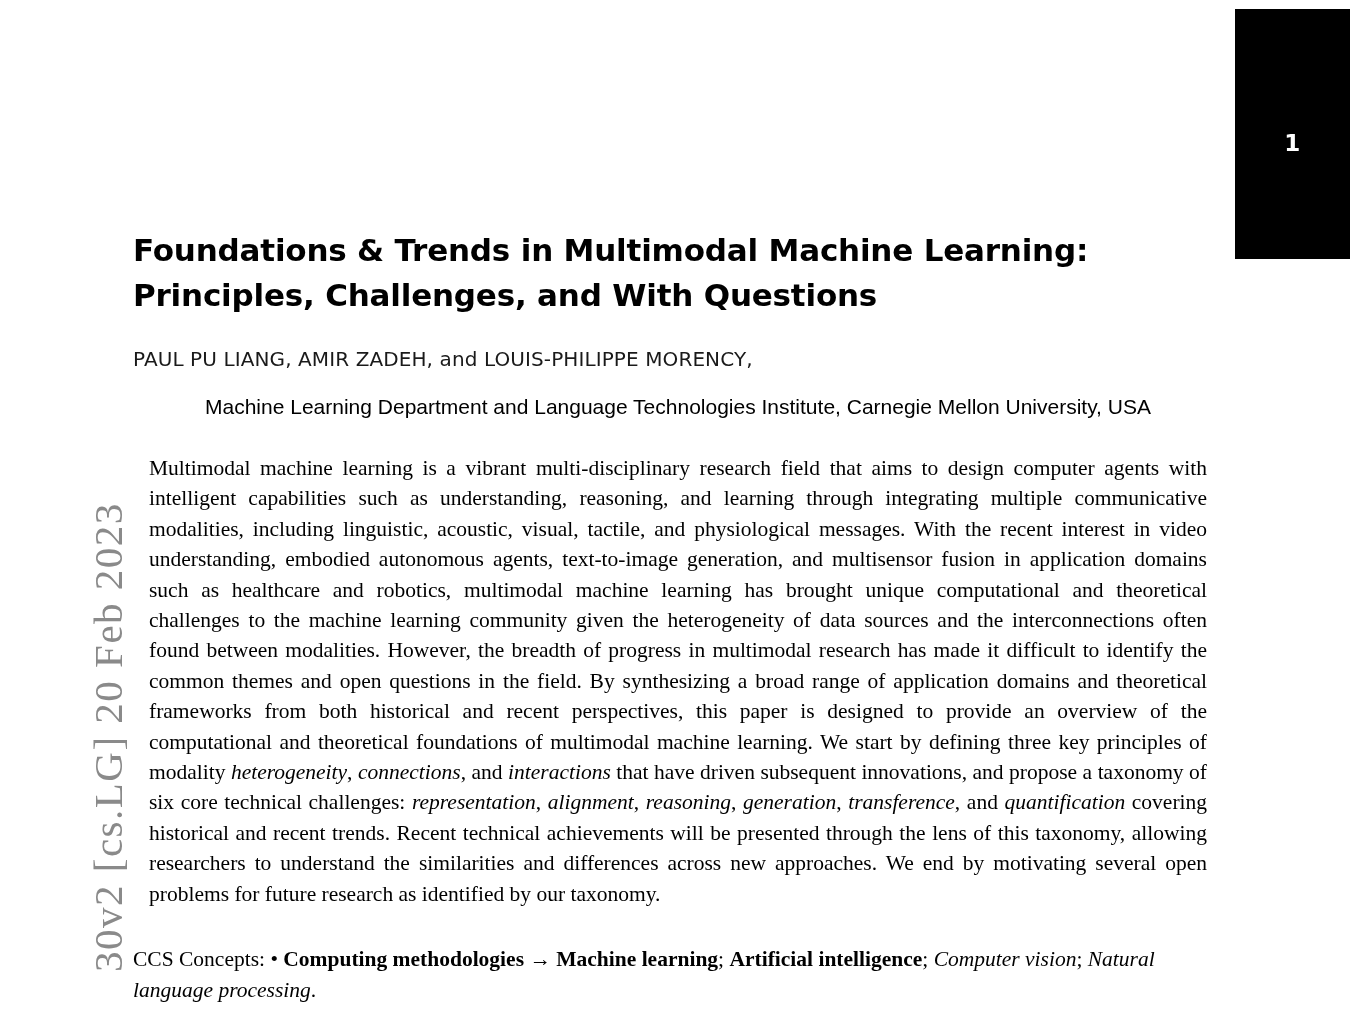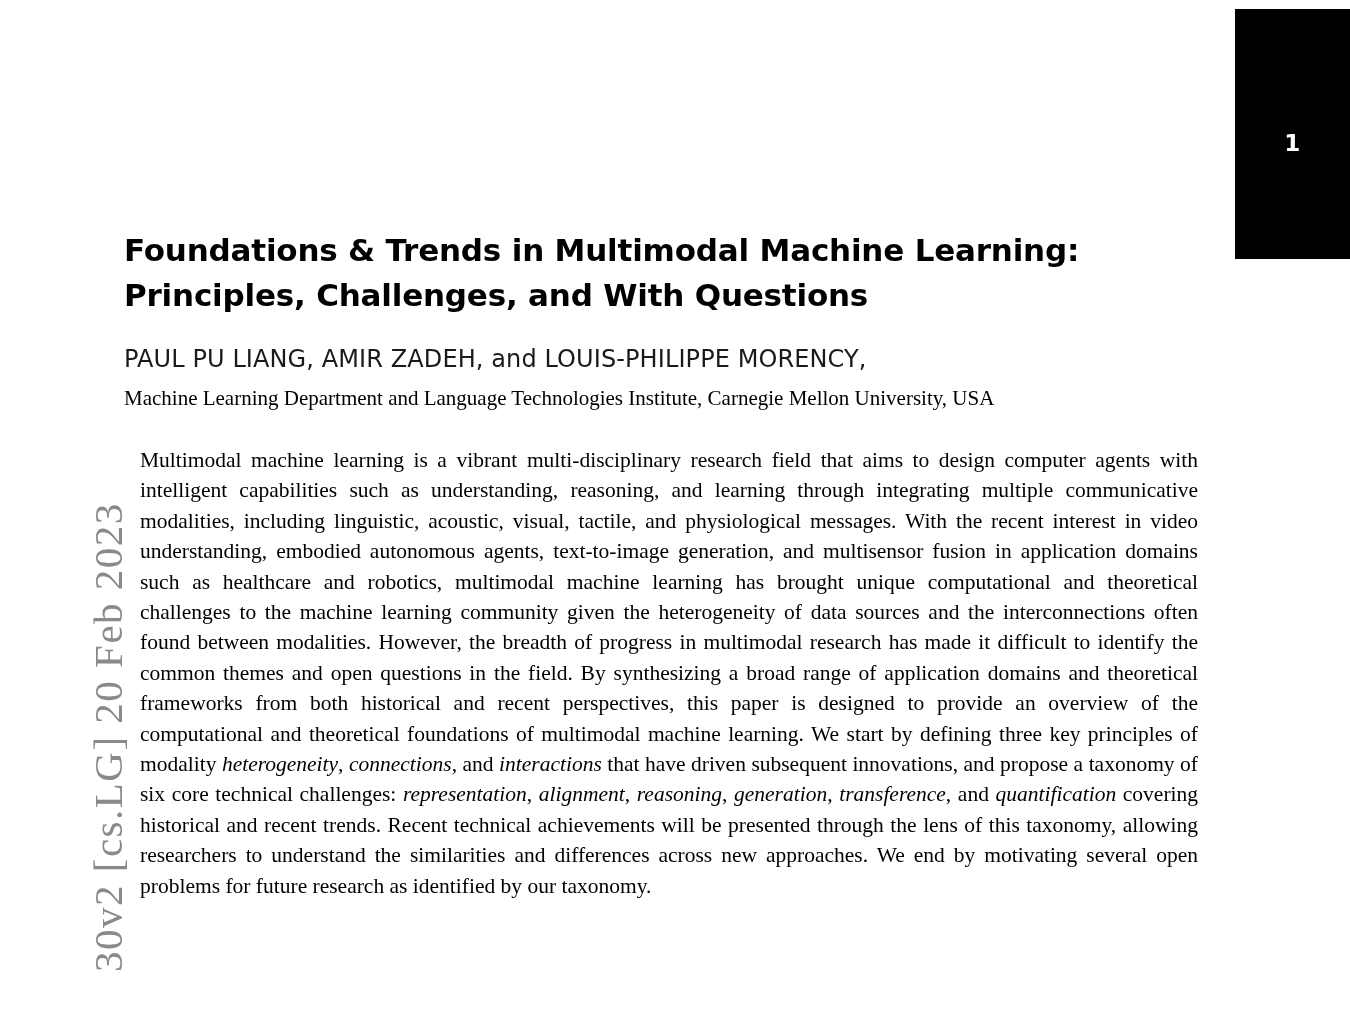--- a/index.html
+++ b/index.html
@@ -61,21 +61,21 @@
     font-size: 41px;
     line-height: 44px;
     letter-spacing: 1.5px;
     white-space: nowrap;
     text-align: left;
   }
 
   
   .content {
     position: absolute;
-    left: 124px;
+    left: 133px;
     top: 0;
     width: 1090px;
   }
 
   .title {
     margin: 0;
     padding-top: 228px;
     font-family: "DejaVu Sans", "Liberation Sans", sans-serif;
     font-weight: bold;
     font-size: 31px;
@@ -83,36 +83,37 @@
     letter-spacing: -0.2px;
     color: #000000;
   }
   .title-line { display: block; }
 
   .authors {
     margin: 0;
     padding-top: 27px;
     font-family: "DejaVu Sans", "Liberation Sans", sans-serif;
     font-weight: 400;
-    font-size: 24px;
+    font-size: 20px;
     line-height: 28px;
     letter-spacing: 0.1px;
     color: #1a1a1a;
   }
   .authors .lower {
     text-transform: none;
   }
 
   .affiliation {
-    margin: 0;
+    margin: 8px;
     padding-top: 13px;
-    font-family: Liberation Serif, serif;
+    font-family: Liberation Sans, sans-serif;
     font-size: 21px;
     line-height: 25px;
     color: #000000;
+    text-align: center;
   }
 
   .abstract {
     margin: 16px;
     padding-top: 18px;
     font-family: "Liberation Serif", "DejaVu Serif", serif;
     font-size: 21.5px;
     line-height: 30.4px;
     text-align: justify;
     text-justify: inter-word;
@@ -150,15 +151,16 @@
       <span class="title-line">Foundations &amp; Trends in Multimodal Machine Learning:</span>
       <span class="title-line">Principles, Challenges, and With Questions</span>
     </h1>
 
     <p class="authors"><span>PAUL PU LIANG, AMIR ZADEH,</span><span class="lower"> and </span><span>LOUIS-PHILIPPE MORENCY,</span></p>
 
     <p class="affiliation">Machine Learning Department and Language Technologies Institute, Carnegie Mellon University, USA</p>
 
     <p class="abstract"><span>Multimodal machine learning is a vibrant multi-disciplinary research field that aims to design computer agents with intelligent capabilities such as understanding, reasoning, and learning through integrating multiple communicative modalities, including linguistic, acoustic, visual, tactile, and physiological messages. With the recent interest in video understanding, embodied autonomous agents, text-to-image generation, and multisensor fusion in application domains such as healthcare and robotics, multimodal machine learning has brought unique computational and theoretical challenges to the machine learning community given the heterogeneity of data sources and the interconnections often found between modalities. However, the breadth of progress in multimodal research has made it difficult to identify the common themes and open questions in the field. By synthesizing a broad range of application domains and theoretical frameworks from both historical and recent perspectives, this paper is designed to provide an overview of the computational and theoretical foundations of multimodal machine learning. We start by defining three key principles of modality </span><em>heterogeneity</em><span>, </span><em>connections</em><span>, and </span><em>interactions</em><span> that have driven subsequent innovations, and propose a taxonomy of six core technical challenges: </span><em>representation</em><span>, </span><em>alignment</em><span>, </span><em>reasoning</em><span>, </span><em>generation</em><span>, </span><em>transference</em><span>, and </span><em>quantification</em><span> covering historical and recent trends. Recent technical achievements will be presented through the lens of this taxonomy, allowing researchers to understand the similarities and differences across new approaches. We end by motivating several open problems for future research as identified by our taxonomy.</span></p>
 
+    <p class="ccs"><span>CCS Concepts: </span><span>• </span><b>Computing methodologies</b><b> → </b><b>Machine learning</b><span>; </span><b>Artificial intelligence</b><span>; </span><i>Computer vision</i><span>; </span><i>Natural language processing</i><span>.</span></p>
 
   </div>
 </div>
 
 </body></html>

